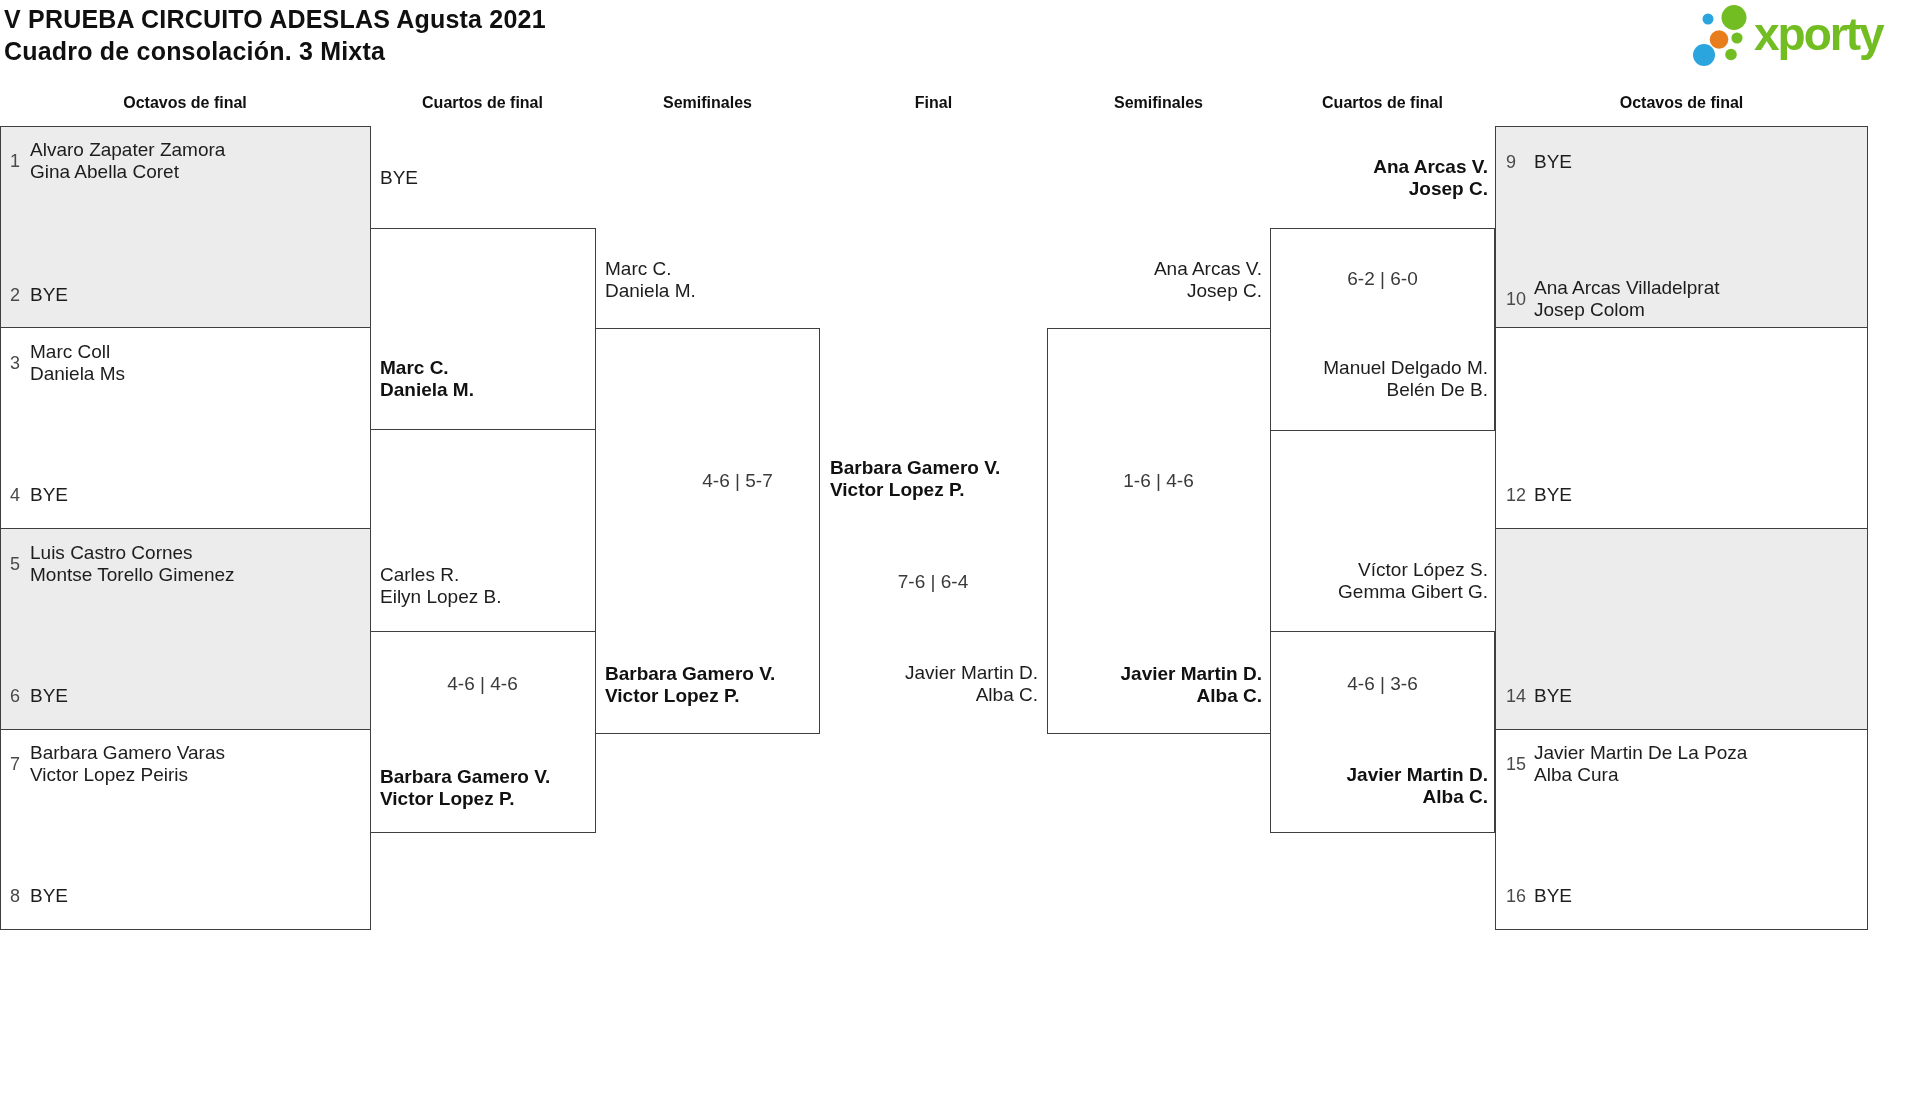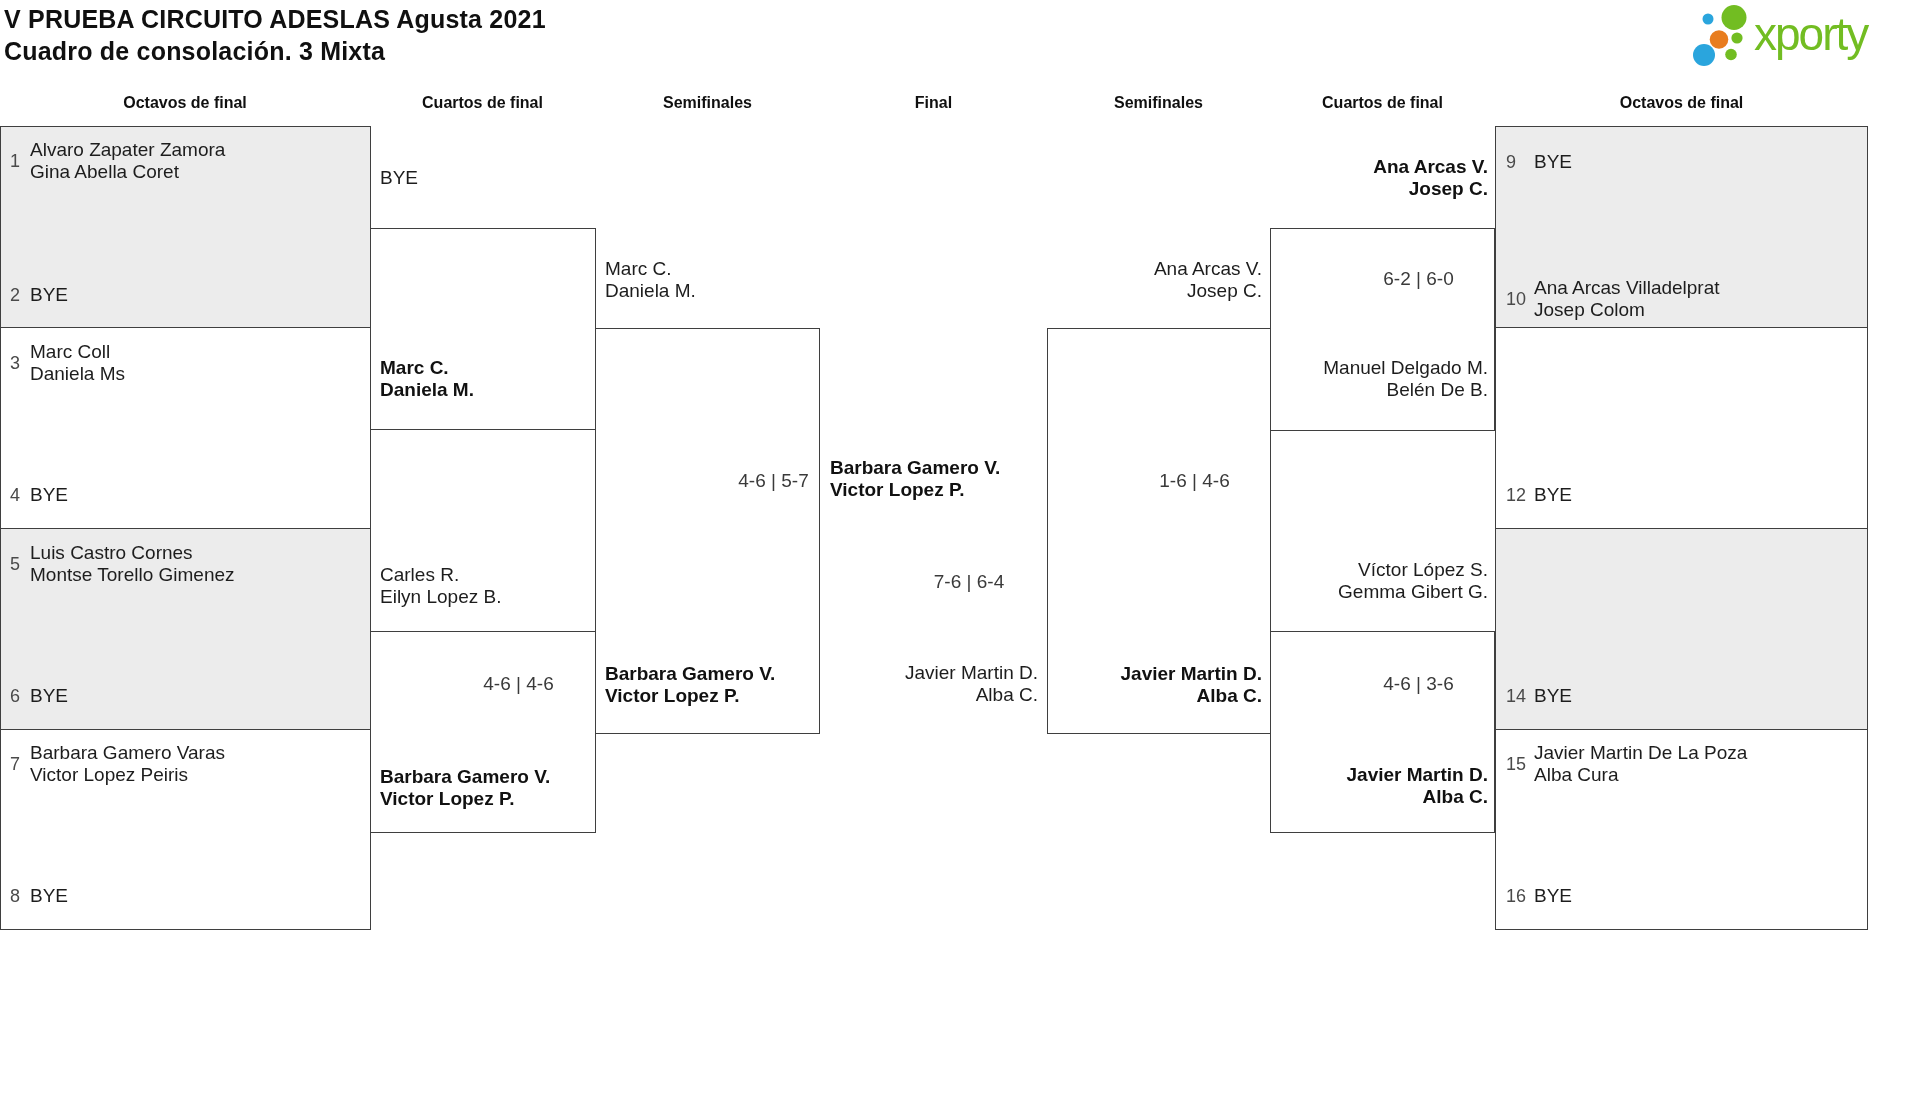--- a/index.html
+++ b/index.html
@@ -12,23 +12,23 @@
   .obox{position:absolute;box-sizing:border-box;border:1px solid #3f3f3f;background:#ffffff;}
   .obox.shaded{background:#ececec;}
   .mbox{position:absolute;box-sizing:border-box;border:1px solid #3f3f3f;background:transparent;}
   .entry{position:absolute;display:flex;align-items:center;gap:8px;}
   .entry .num{font-size:18px;color:#4a4a4a;width:12px;flex:none;}
   .entry.right .num{width:20px;}
   .names{font-size:19px;line-height:22px;color:#1d1d1d;}
   .lbl{position:absolute;font-size:19px;line-height:22px;color:#1d1d1d;white-space:nowrap;}
   .lbl.bold{font-weight:700;color:#111;}
   .lbl.alignr{text-align:right;}
-  .score{position:absolute;font-size:19px;line-height:22px;color:#3a3a3a;text-align:center;padding-left:36px;}
+  .score{position:absolute;font-size:19px;line-height:22px;color:#3a3a3a;text-align:center;}
   .logo{position:absolute;left:1690px;top:2px;display:flex;align-items:flex-start;}
-  .brand{font-size:46px;font-weight:400;color:#72bd22;letter-spacing:-2px;line-height:64px;margin-left:2px;}
+  .brand{font-size:46px;font-weight:700;color:#72bd22;letter-spacing:-2px;line-height:64px;margin-left:2px;}
 </style>
 </head>
 <body>
 
 <div class="canvas">
 
   <div class="hdr-title" style="top:5px">V PRUEBA CIRCUITO ADESLAS Agusta 2021</div>
   <div class="hdr-title" style="top:37px">Cuadro de consolación. 3 Mixta</div>
 
   <div class="logo">

